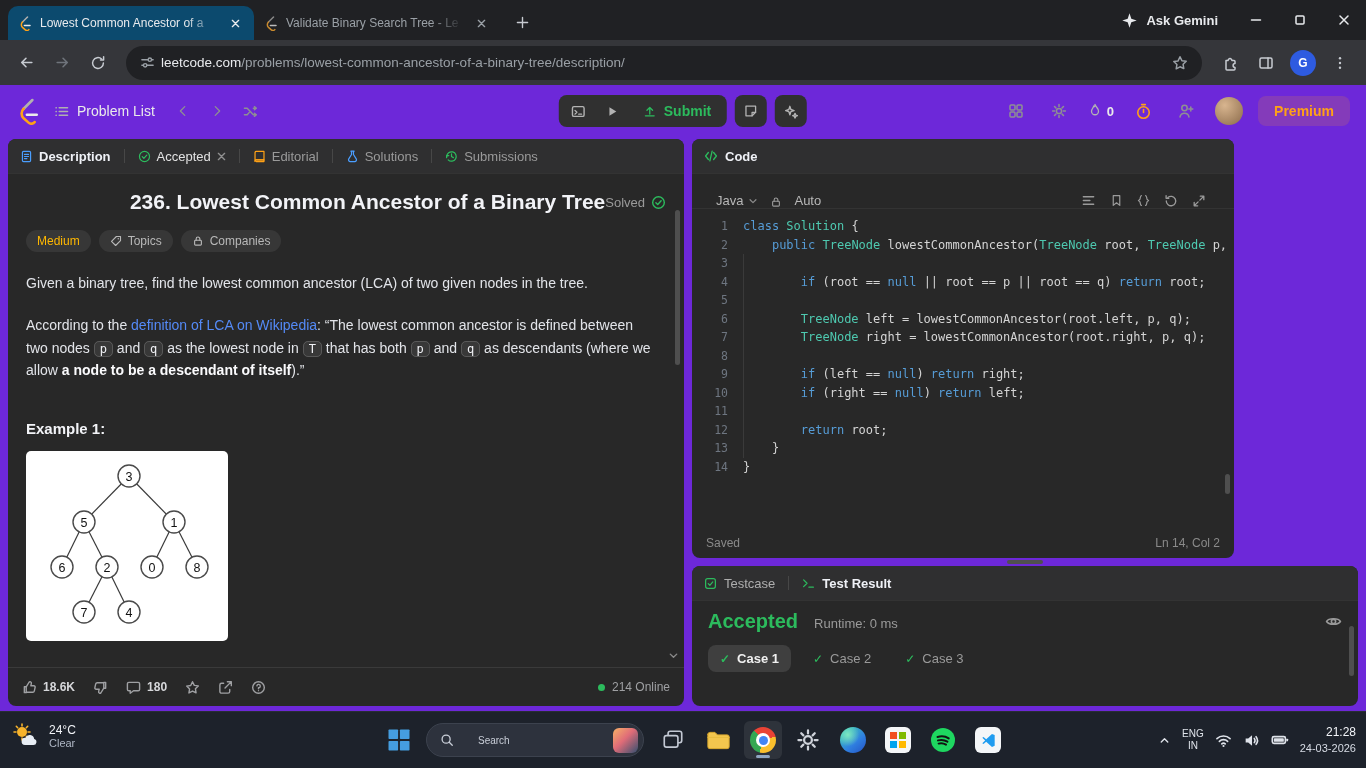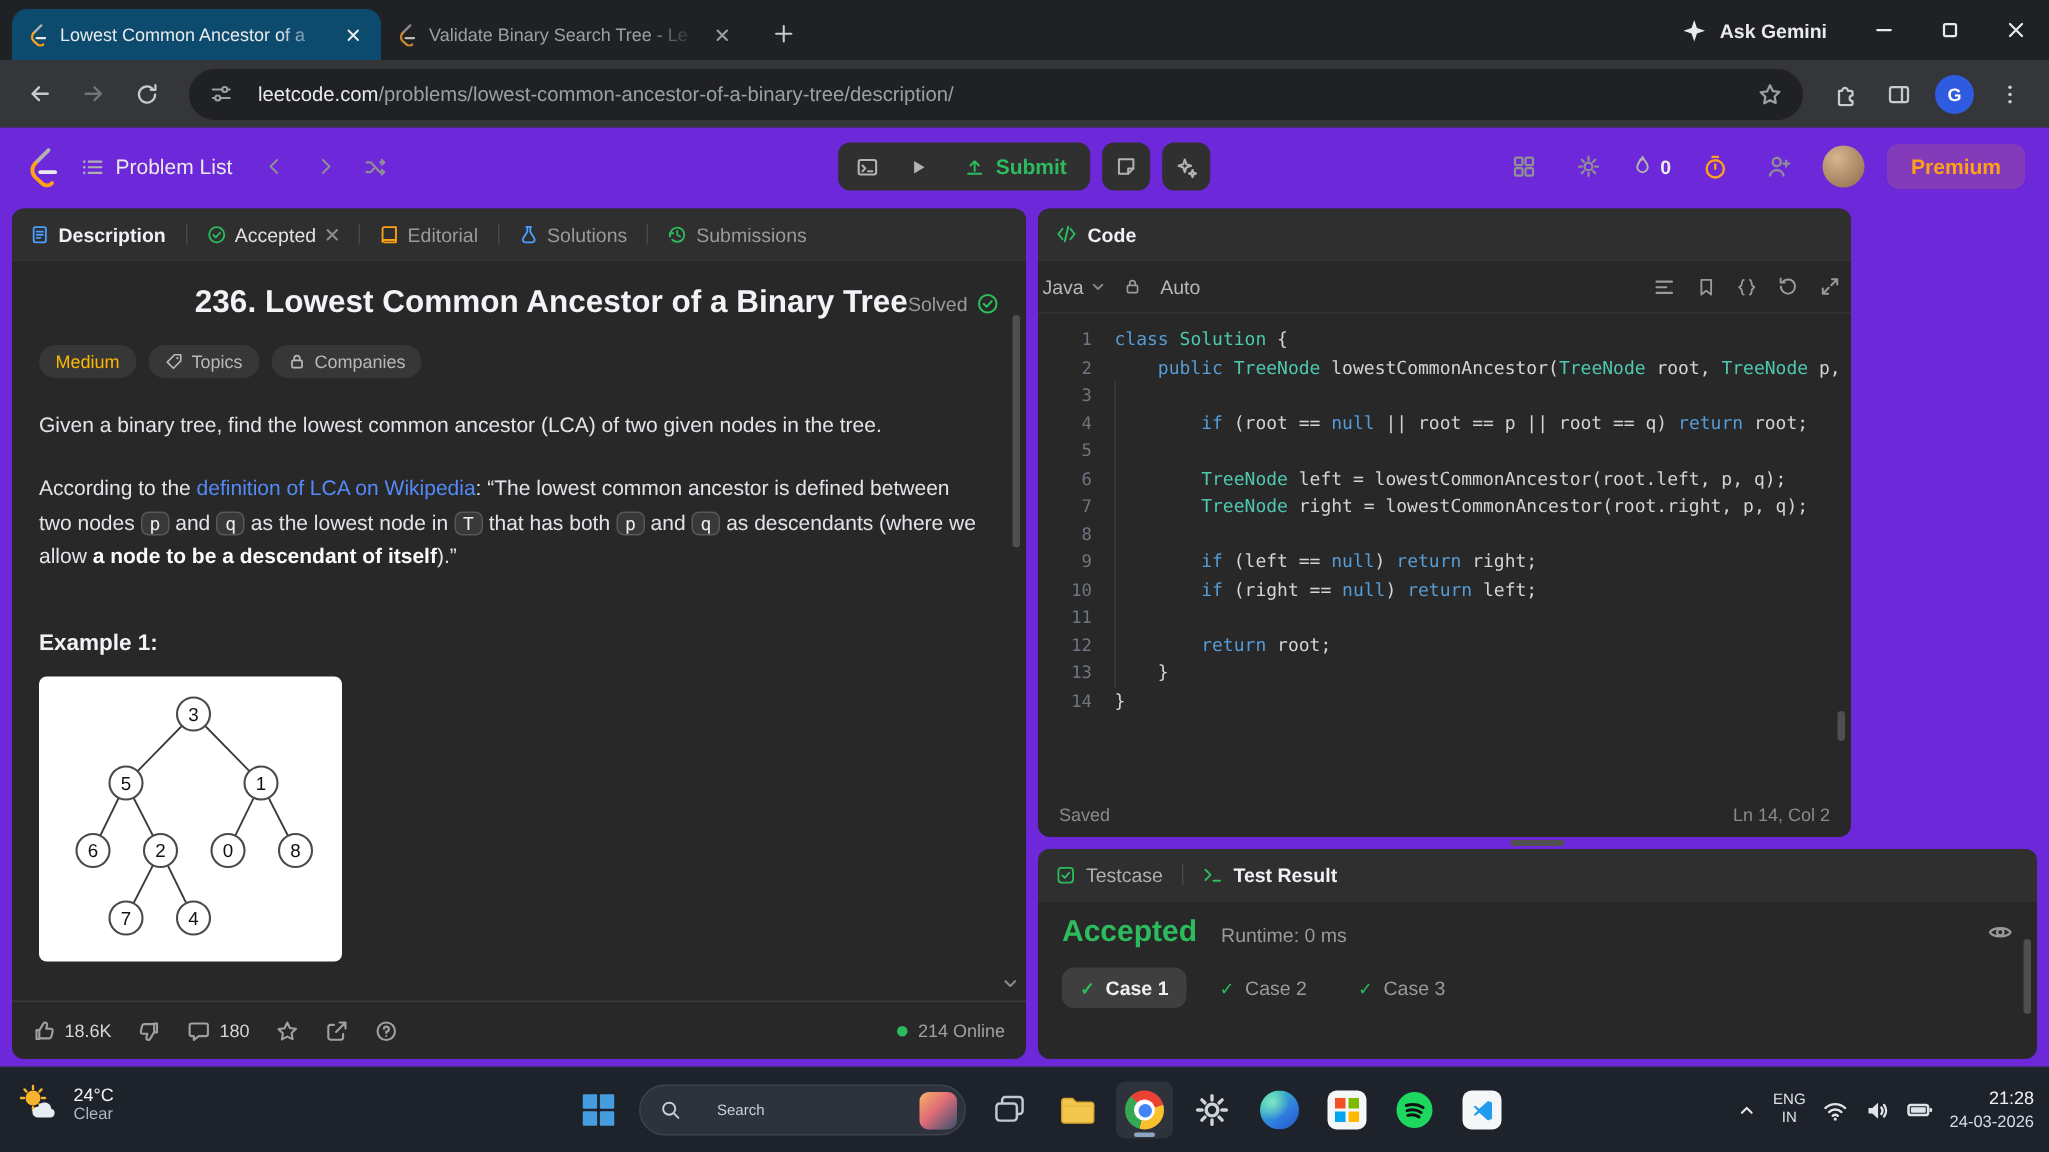--- a/index.html
+++ b/index.html
@@ -15,21 +15,21 @@
   .tab-title{flex:1;white-space:nowrap;overflow:hidden;-webkit-mask-image:linear-gradient(90deg,#000 82%,transparent);mask-image:linear-gradient(90deg,#000 82%,transparent)}
   .tab-close{width:18px;height:18px;border-radius:50%;display:flex;align-items:center;justify-content:center;color:inherit}
   .newtab{width:28px;height:28px;margin:0 0 4px 8px;display:flex;align-items:center;justify-content:center;color:#c7cbd1}
   .ts-right{margin-left:auto;display:flex;align-items:flex-end;height:40px}
   .gemini{display:flex;align-items:center;gap:8px;color:#e8eaed;font-size:13px;font-weight:600;padding:0 16px;height:40px}
   .winbtn{width:44px;height:40px;display:flex;align-items:center;justify-content:center;color:#e8eaed}
 
   .toolbar{position:absolute;top:40px;left:0;right:0;height:45px;background:#35363a;display:flex;align-items:center;padding:0 10px;gap:4px}
   .tbtn{width:32px;height:32px;border-radius:50%;display:flex;align-items:center;justify-content:center;color:#c7cbd1}
   .tbtn.dim{color:#6f747b}
-  .omnibox{flex:1;height:34px;background:#202124;border-radius:17px;display:flex;align-items:center;gap:17px;padding:0 14px;margin:0 8px;min-width:0}
+  .omnibox{flex:1;height:34px;background:#202124;border-radius:17px;display:flex;align-items:center;gap:6px;padding:0 14px;margin:0 8px;min-width:0}
   .url{font-size:13.5px;white-space:nowrap;overflow:hidden;min-width:0;flex:1}
   .url .domain{color:#e8eaed}.url .path{color:#9aa0a6}
   .avatar-g{width:26px;height:26px;border-radius:50%;background:#2e5be0;color:#fff;font-size:12px;font-weight:700;display:flex;align-items:center;justify-content:center;margin:0 4px}
 
   
   .page{position:absolute;top:85px;left:0;right:0;bottom:56px;background:#6d28d9}
   .lcnav{position:absolute;top:0;left:0;right:0;height:52px;display:flex;align-items:center;padding:0 16px}
   .lc-left{display:flex;align-items:center;gap:6px}
   .plist{display:flex;align-items:center;gap:8px;color:#eaeaea;font-size:14px;padding:0 8px}
   .navico{width:28px;height:28px;display:flex;align-items:center;justify-content:center;color:#8f9092}
@@ -66,28 +66,28 @@
   .pill{background:rgba(255,255,255,0.07);border-radius:999px;padding:4px 11px;font-size:12px;color:#b8b8b8;display:flex;align-items:center;gap:6px}
   .pill.medium{color:#ffb800}
   .para{margin-top:20px;font-size:14px;line-height:1.6;color:#e2e4e9;max-width:630px}
   .plink{color:#548af7;cursor:pointer;text-decoration:none}
   .chip{background:rgba(255,255,255,0.08);border:1px solid rgba(255,255,255,0.16);border-radius:5px;padding:0 5px;font-family:"DejaVu Sans Mono","Liberation Mono",monospace;font-size:12px;color:#f0f1f5}
   .para strong{color:#fbfbfd}
   .exlabel{margin-top:38px;font-size:15px;font-weight:700;color:#f2f3f7}
   .treefig{margin-top:14px;width:202px;height:190px;background:#fff;border-radius:5px}
   .dfoot{flex:none;height:38px;border-top:1px solid #3a3a3a;display:flex;align-items:center;gap:18px;padding:0 14px;color:#9fa0a3;font-size:12px}
   .fgrp{display:flex;align-items:center;gap:6px}
-  .fgrp b{color:#d6d7da;font-weight:400}
+  .fgrp b{color:#d6d7da;font-weight:700}
   .online{margin-left:auto;display:flex;align-items:center;gap:7px;color:#9fa0a3}
   .dot{width:7px;height:7px;border-radius:50%;background:#2cbb5d}
   .sthumb{position:absolute;width:5px;border-radius:3px;background:#4f4f4f}
   .scroll-dn{position:absolute;right:5px;bottom:6px;color:#8a8a8a}
 
   
-  .codebar{height:34px;display:flex;align-items:center;gap:12px;padding:0 3px;border-bottom:1px solid #333;flex:none}
+  .codebar{height:34px;display:flex;align-items:flex-end;gap:12px;padding:0 24px;border-bottom:1px solid #333;flex:none}
   .langsel{display:flex;align-items:center;gap:5px;color:#b8b8b8;font-size:13px}
   .auto{color:#b8b8b8;font-size:13px}
   .cico{color:#9a9a9a;display:flex;align-items:center}
   .codetools{margin-left:auto;display:flex;align-items:center;gap:14px;padding-right:4px}
   .codewrap{flex:1;position:relative;overflow:hidden;padding-top:8px}
   .code-line{display:flex;height:18.5px;line-height:18.5px;font-family:"DejaVu Sans Mono","Liberation Mono",monospace;font-size:12px;white-space:pre}
   .ln{width:36px;text-align:right;color:#6e7681;flex:none;margin-right:15px;font-size:11.5px}
   .tok-k{color:#569cd6}.tok-t{color:#4ec9b0}.tok-p{color:#d4d4d4}
   .guide{position:absolute;left:51px;top:45px;width:1px;height:204px;background:#3a3a3a}
   .cstatus{flex:none;height:30px;display:flex;align-items:center;justify-content:space-between;padding:0 14px;color:#8a8a8a;font-size:12px}

